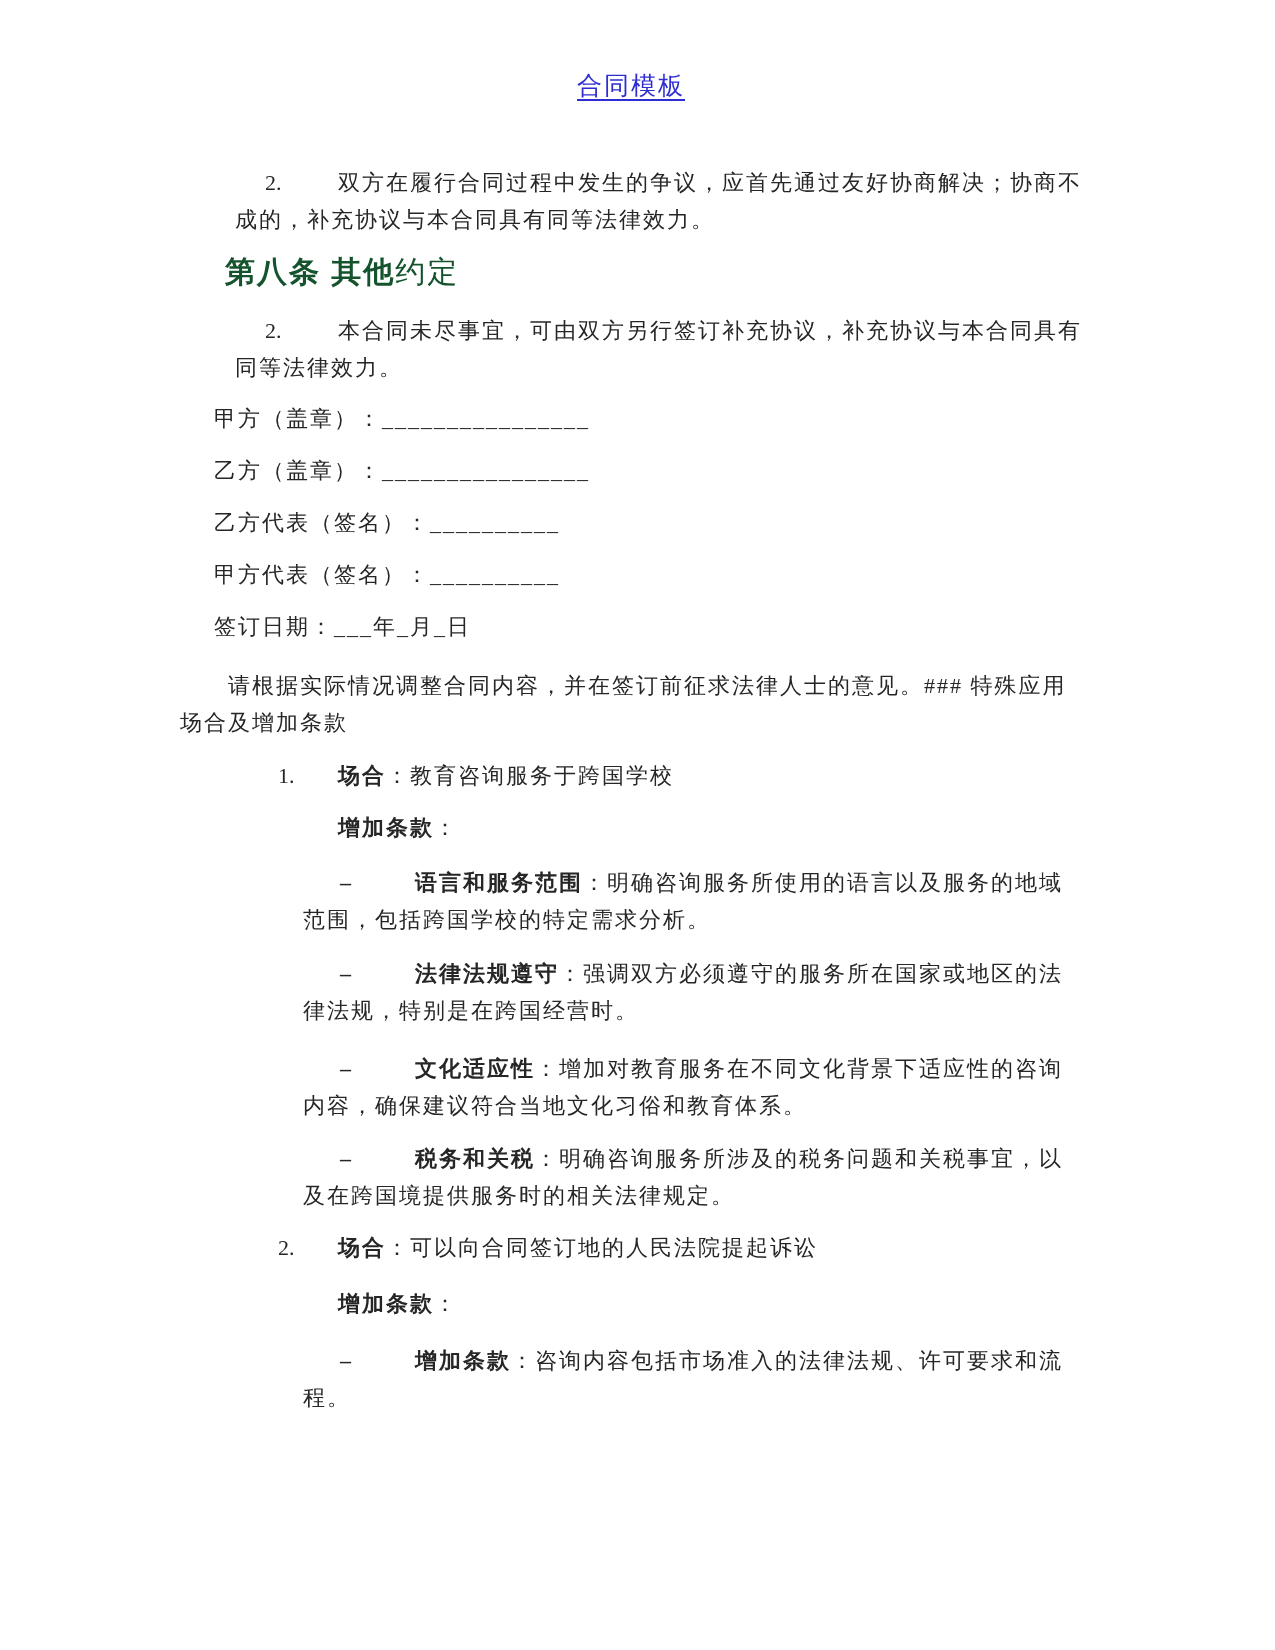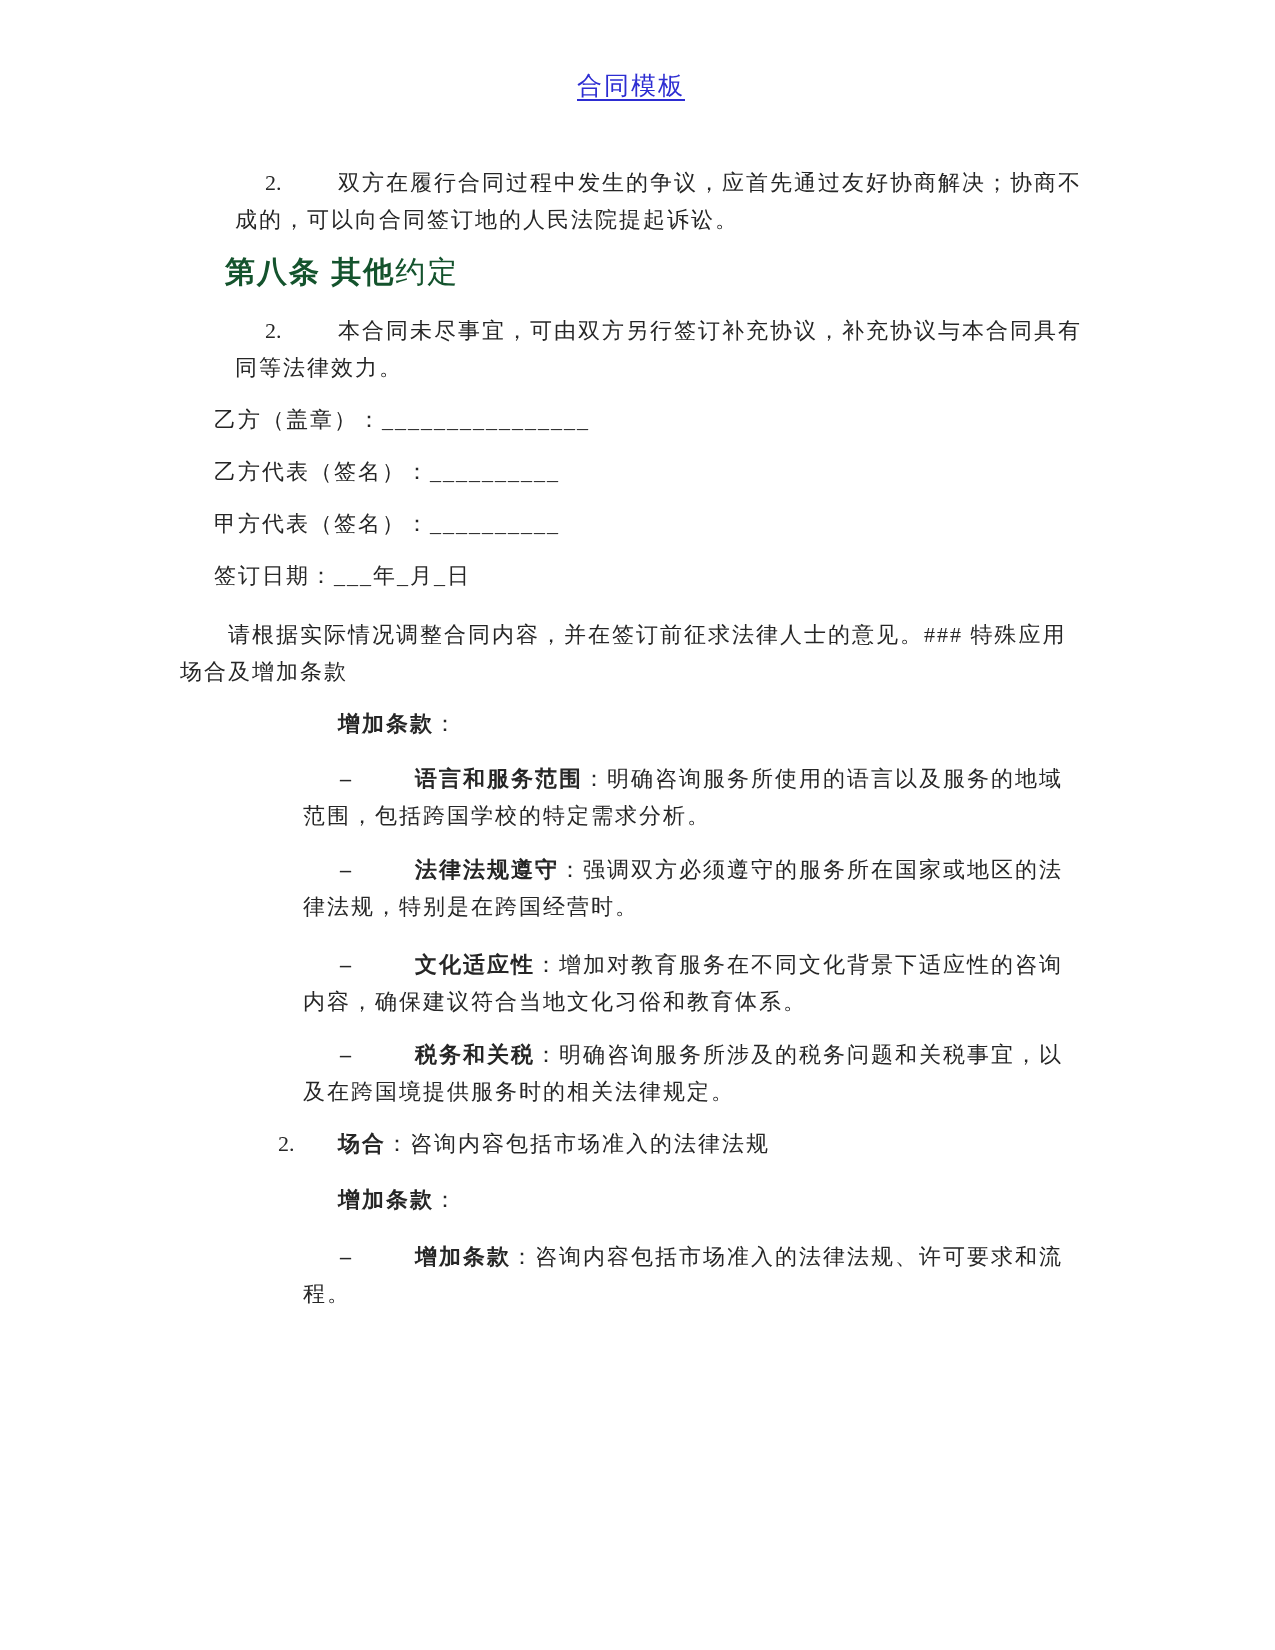--- a/index.html
+++ b/index.html
@@ -61,44 +61,46 @@
 </style>
 </head>
 <body>
 
 <div class="page">
 
   <div class="title-wrap">
     <span class="doc-title">合同模板</span>
   </div>
 
-  <p class="num-para" style="margin-top:57px"><span class="num">2.</span><span>双方在履行合同过程中发生的争议，应首先通过友好协商解决；协商不成的，可以向合同签订地的人民法院提起诉讼。</span></p>
+  <p class="num-para" style="margin-top:57px"><span class="num">2.</span><span>双方在履行合同过程中发生的争议，应首先通过友好协商解决；协商不成的，补充协议与本合同具有同等法律效力。</span></p>
 
   <h2 class="heading"><span class="hb">第八条 其他</span><span class="hr">约定</span></h2>
 
 
   <p class="num-para" style="margin-top:18px"><span class="num">2.</span><span>本合同未尽事宜，可由双方另行签订补充协议，补充协议与本合同具有同等法律效力。</span></p>
 
+  <p class="sig" style="margin-top:14px">甲方（盖章）：________________</p>
   <p class="sig" style="margin-top:15px">乙方（盖章）：________________</p>
   <p class="sig" style="margin-top:15px">乙方代表（签名）：__________</p>
   <p class="sig" style="margin-top:15px">甲方代表（签名）：__________</p>
   <p class="sig" style="margin-top:15px">签订日期：___年_月_日</p>
 
   <p class="note" style="margin-top:22px">请根据实际情况调整合同内容，并在签订前征求法律人士的意见。### 特殊应用场合及增加条款</p>
 
+  <p class="num-para2" style="margin-top:16px"><span class="num2">1.</span><span class="term">场合</span><span>：</span><span>教育咨询服务于跨国学校</span></p>
 
   <p class="clauses-heading" style="margin-top:15px"><span class="term">增加条款</span><span>：</span></p>
 
   <p class="dash-para" style="margin-top:18px"><span class="dash">–</span><span class="term">语言和服务范围</span><span>：</span><span>明确咨询服务所使用的语言以及服务的地域范围，包括跨国学校的特定需求分析。</span></p>
 
   <p class="dash-para" style="margin-top:17px"><span class="dash">–</span><span class="term">法律法规遵守</span><span>：</span><span>强调双方必须遵守的服务所在国家或地区的法律法规，特别是在跨国经营时。</span></p>
 
   <p class="dash-para" style="margin-top:21px"><span class="dash">–</span><span class="term">文化适应性</span><span>：</span><span>增加对教育服务在不同文化背景下适应性的咨询内容，确保建议符合当地文化习俗和教育体系。</span></p>
 
   <p class="dash-para" style="margin-top:16px"><span class="dash">–</span><span class="term">税务和关税</span><span>：</span><span>明确咨询服务所涉及的税务问题和关税事宜，以及在跨国境提供服务时的相关法律规定。</span></p>
 
-  <p class="num-para2" style="margin-top:15px"><span class="num2">2.</span><span class="term">场合</span><span>：</span><span>咨询内容包括市场准入的法律法规</span></p>
+  <p class="num-para2" style="margin-top:15px"><span class="num2">2.</span><span class="term">场合</span><span>：</span><span>可以向合同签订地的人民法院提起诉讼</span></p>
 
   <p class="clauses-heading" style="margin-top:19px"><span class="term">增加条款</span><span>：</span></p>
 
   <p class="dash-para" style="margin-top:20px"><span class="dash">–</span><span class="term">增加条款</span><span>：</span><span>咨询内容包括市场准入的法律法规、许可要求和流程。</span></p>
 
 </div>
 
 </body></html>

